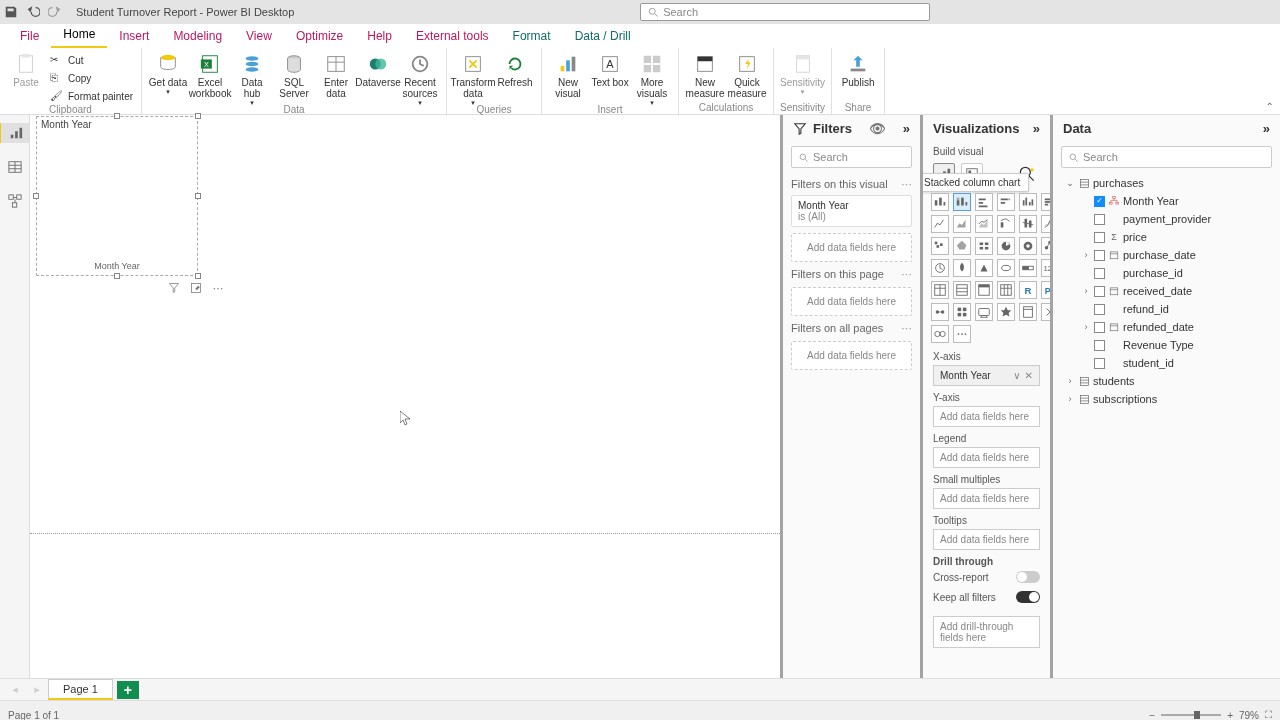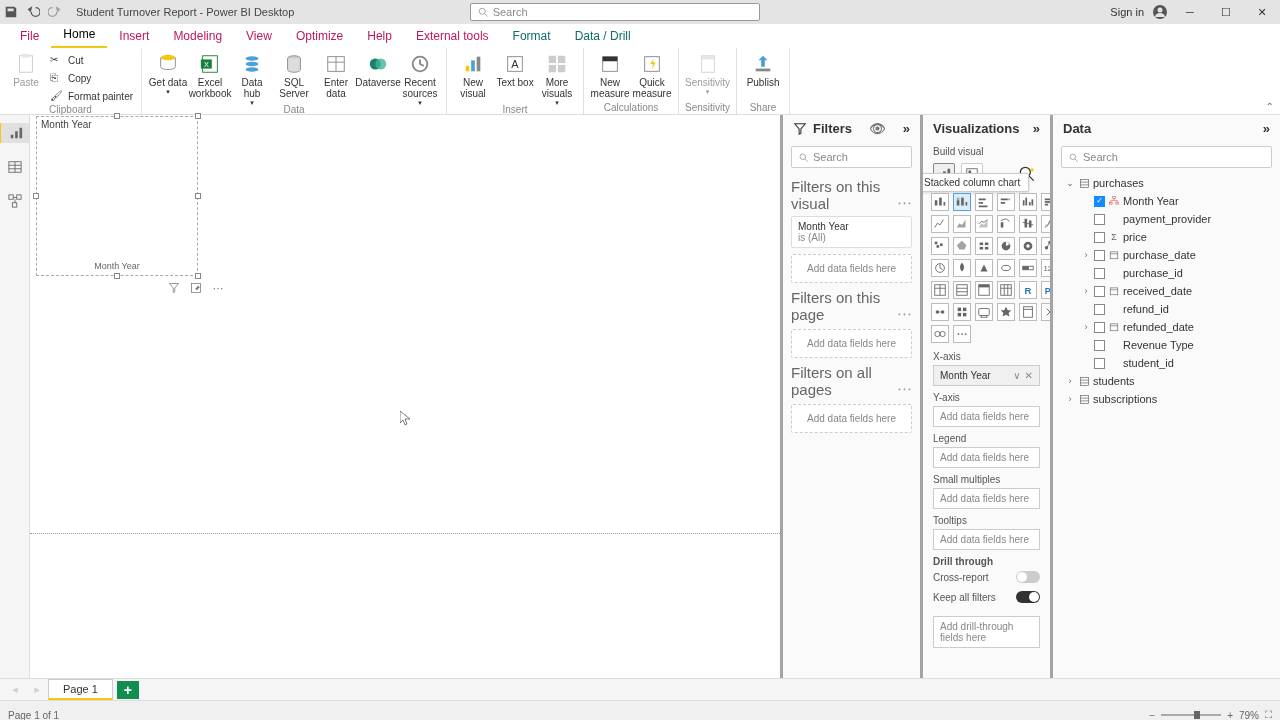--- a/index.html
+++ b/index.html
@@ -57,21 +57,21 @@
 .canvas .cursor { position: absolute; left: 370px; top: 296px; }
 
 
 .pane { border-left: 3px solid #a3a3a3; background: #fafafa; display: flex; flex-direction: column; }
 .pane .pane-header { display: flex; align-items: center; padding: 6px 10px; font-size: 13px; font-weight: 600; color: #333; gap: 6px; }
 .pane .pane-header .hicon { width: 14px; height: 14px; }
 .pane .pane-header .collapse-ic { margin-left: auto; cursor: pointer; }
 .filters-pane { width: 140px; }
 .filters-pane .searchbox { margin: 4px 8px; height: 22px; background: #fff; border: 1px solid #ccc; border-radius: 2px; display: flex; align-items: center; padding: 0 6px; color: #888; font-size: 11px; }
 .filters-pane .section { padding: 6px 8px 0; }
-.filters-pane .section .sec-head { font-size: 15px; color: #666; display: flex; align-items: flex-end; gap: 11px; }
+.filters-pane .section .sec-head { font-size: 11px; color: #666; display: flex; align-items: flex-start; gap: 11px; }
 .filters-pane .section .sec-head .dots { margin-left: auto; color: #999; }
 .filters-pane .filter-card { margin-top: 4px; background: #fff; border: 1px solid #ddd; border-radius: 2px; padding: 4px 6px; font-size: 10px; }
 .filters-pane .filter-card .fname { color: #333; }
 .filters-pane .filter-card .fcond { color: #888; }
 .filters-pane .dropzone { margin-top: 6px; border: 1px dashed #ccc; border-radius: 2px; padding: 8px 4px; text-align: center; font-size: 10px; color: #888; background: #fff; }
 
 
 .viz-pane { width: 130px; }
 .viz-pane .sub { padding: 4px 10px 0; font-size: 10px; color: #555; }
 .viz-pane .toolbar-row { display: flex; gap: 6px; padding: 4px 10px; align-items: center; }
@@ -144,33 +144,20 @@
       </span>
   </div>
   <span class="title">Student Turnover Report - Power BI Desktop</span>
   <div class="search">
     <svg viewBox="0 0 16 16">
         <circle cx="7" cy="7" r="4" fill="none" stroke="#888"></circle>
         <line x1="10" y1="10" x2="14" y2="14" stroke="#888"></line>
       </svg>
     <span>Search</span>
   </div>
-  <div class="right">
-    <span>Sign in</span>
-    <span>
-        <svg width="16" height="16" viewBox="0 0 16 16">
-          <circle cx="8" cy="8" r="7" fill="#555"></circle>
-          <circle cx="8" cy="6" r="2.5" fill="#e4e4e4"></circle>
-          <path d="M3 13a5 4 0 0 1 10 0z" fill="#e4e4e4"></path>
-        </svg>
-      </span>
-    <span class="winbtn">─</span>
-    <span class="winbtn">☐</span>
-    <span class="winbtn">✕</span>
-  </div>
 </div>
 
 <div class="menutabs" id="menutabs">
     <span class="tab">File</span>
     <span class="tab active">Home</span>
     <span class="tab">Insert</span>
     <span class="tab">Modeling</span>
     <span class="tab">View</span>
     <span class="tab">Optimize</span>
     <span class="tab">Help</span>
@@ -280,20 +267,44 @@
           <span style="font-size:7px">▾</span>
         </div>
     </div>
     <div class="label">Data</div>
   </div>
   <div class="group">
     <div class="items">
       <div class="rbtn-big">
           <span class="ricon">
             <svg viewBox="0 0 24 24" width="22" height="22">
+              <rect x="4" y="4" width="16" height="16" fill="#fff" stroke="#888"></rect>
+              <path d="M8 8l8 8M16 8l-8 8" stroke="#f2c811" stroke-width="2"></path>
+            </svg>
+          </span>
+          <span>Transform data</span>
+          <span style="font-size:7px">▾</span>
+        </div>
+      <div class="rbtn-big">
+          <span class="ricon">
+            <svg viewBox="0 0 24 24" width="22" height="22">
+              <path d="M6 12a6 6 0 1 1 2 4.5" fill="none" stroke="#1a7f37" stroke-width="2"></path>
+              <path d="M6 18v-4h4z" fill="#1a7f37"></path>
+            </svg>
+          </span>
+          <span>Refresh</span>
+        </div>
+    </div>
+    <div class="label">Queries</div>
+  </div>
+  <div class="group">
+    <div class="items">
+      <div class="rbtn-big">
+          <span class="ricon">
+            <svg viewBox="0 0 24 24" width="22" height="22">
               <rect x="4" y="14" width="4" height="6" fill="#f2c811"></rect>
               <rect x="10" y="8" width="4" height="12" fill="#4aa0d8"></rect>
               <rect x="16" y="4" width="4" height="16" fill="#888"></rect>
             </svg>
           </span>
           <span>New visual</span>
         </div>
       <div class="rbtn-big">
           <span class="ricon">
             <svg viewBox="0 0 24 24" width="22" height="22">

